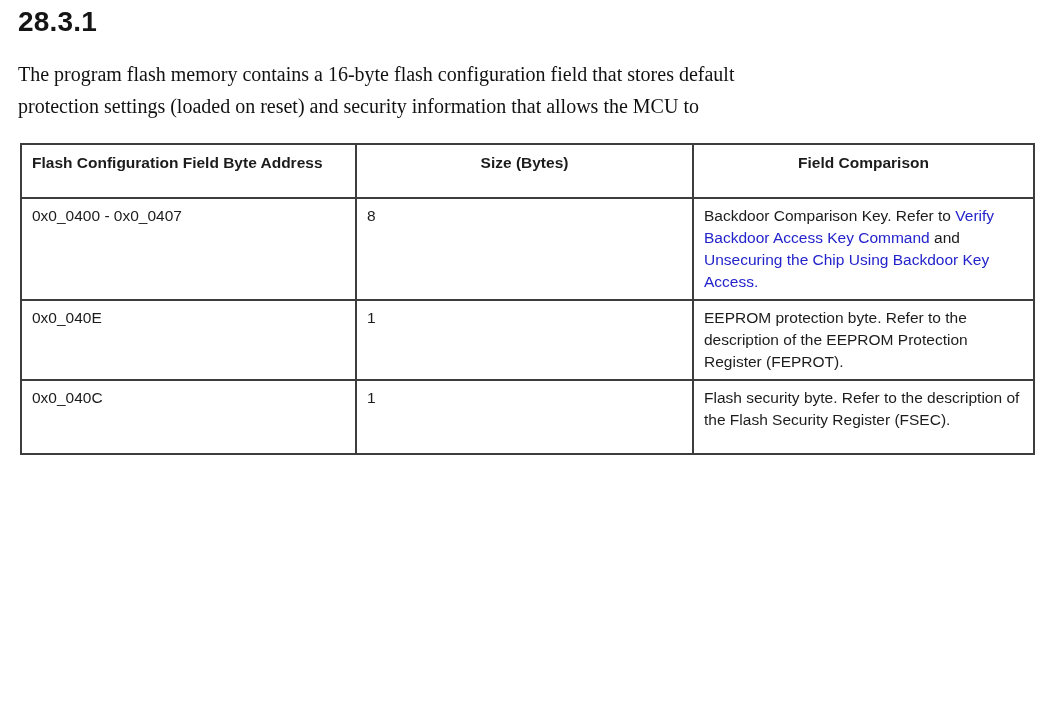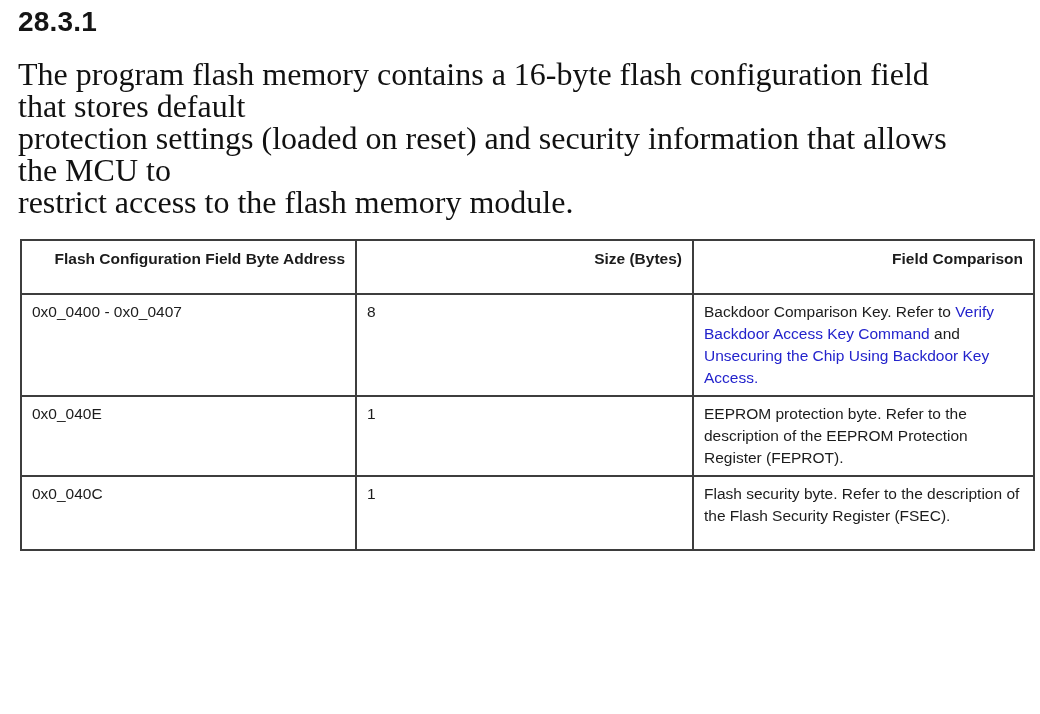--- a/index.html
+++ b/index.html
@@ -23,21 +23,21 @@
     gap: 26px;
     font-weight: bold;
     font-size: 28px;
     line-height: 32px;
     color: #151515;
     margin: 0 0 20px 0;
     letter-spacing: 0.2px;
   }
   .intro {
     font-family: "Liberation Serif", serif;
-    font-size: 32px;
+    font-size: 20px;
     line-height: 32px;
     color: #111111;
     margin: 0 0 21px 0;
   }
   table.cfg {
     border-collapse: collapse;
     width: 1013px;
     margin-left: 2px;
     table-layout: fixed;
     font-size: 15.5px;
@@ -49,25 +49,25 @@
   table.cfg col.c3 { width: 341px; }
   table.cfg th, table.cfg td {
     border: 2px solid #3d3d3d;
     vertical-align: top;
     padding: 6px 10px 6px 10px;
     box-sizing: border-box;
     overflow: hidden;
   }
   table.cfg thead th {
     font-weight: bold;
-    text-align: right;
+    text-align: center;
     height: 54px;
     padding-top: 7px;
   }
-  table.cfg thead th.center { text-align: right; }
+  table.cfg thead th.center { text-align: left; }
   tbody tr:nth-child(1) { height: 101px; }
   tbody tr:nth-child(2) { height: 74px; }
   tbody tr:nth-child(3) { height: 74px; }
   tbody tr:nth-child(4) { height: 76px; }
   tbody tr:nth-child(5) { height: 73px; }
   tbody tr:nth-child(6) { height: 74px; }
   tr.highlighted {
     outline: 5px solid #c2231e;
     outline-offset: -2px;
   }
@@ -81,21 +81,20 @@
 
 <div class="page">
 
   <h1 class="section-heading">
     <span>28.3.1</span>
   </h1>
 
   <p class="intro">
     <span>The program flash memory contains a 16-byte flash configuration field that stores default</span><br>
     <span>protection settings (loaded on reset) and security information that allows the MCU to</span><br>
-    <span>restrict access to the flash memory module.</span>
   </p>
 
   <table class="cfg">
     <colgroup>
         <col class="c1">
         <col class="c2">
         <col class="c3">
       </colgroup>
     <thead>
       <tr>

